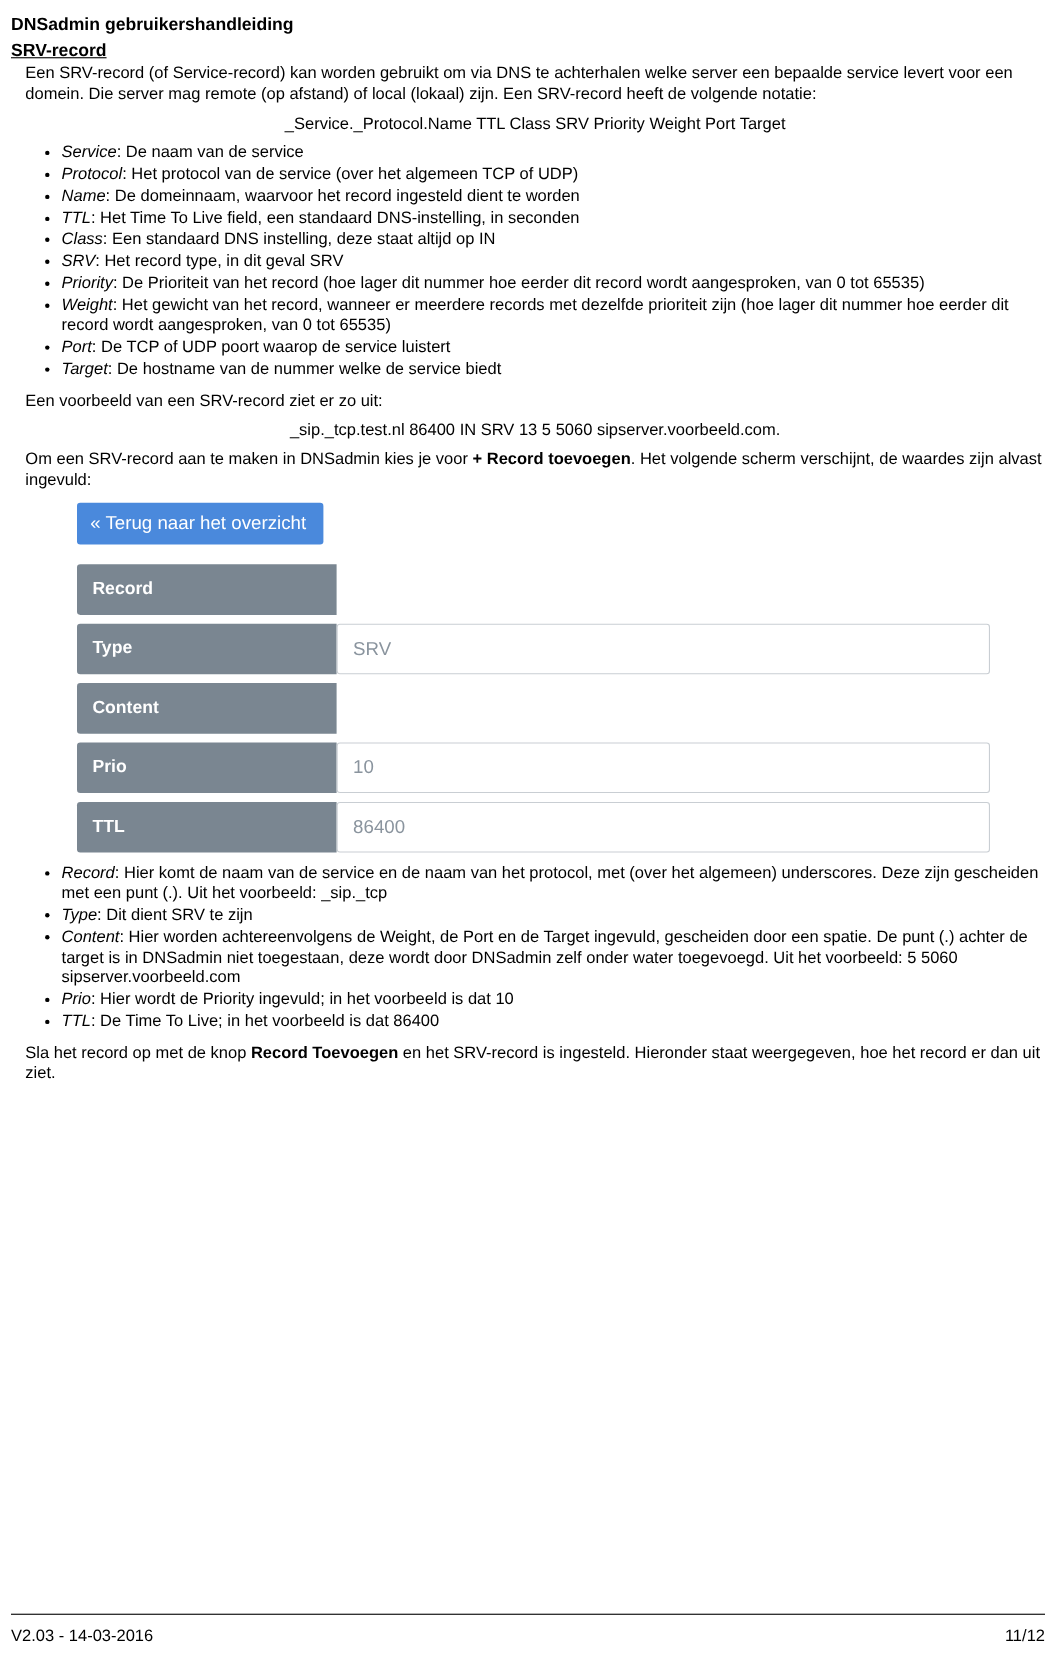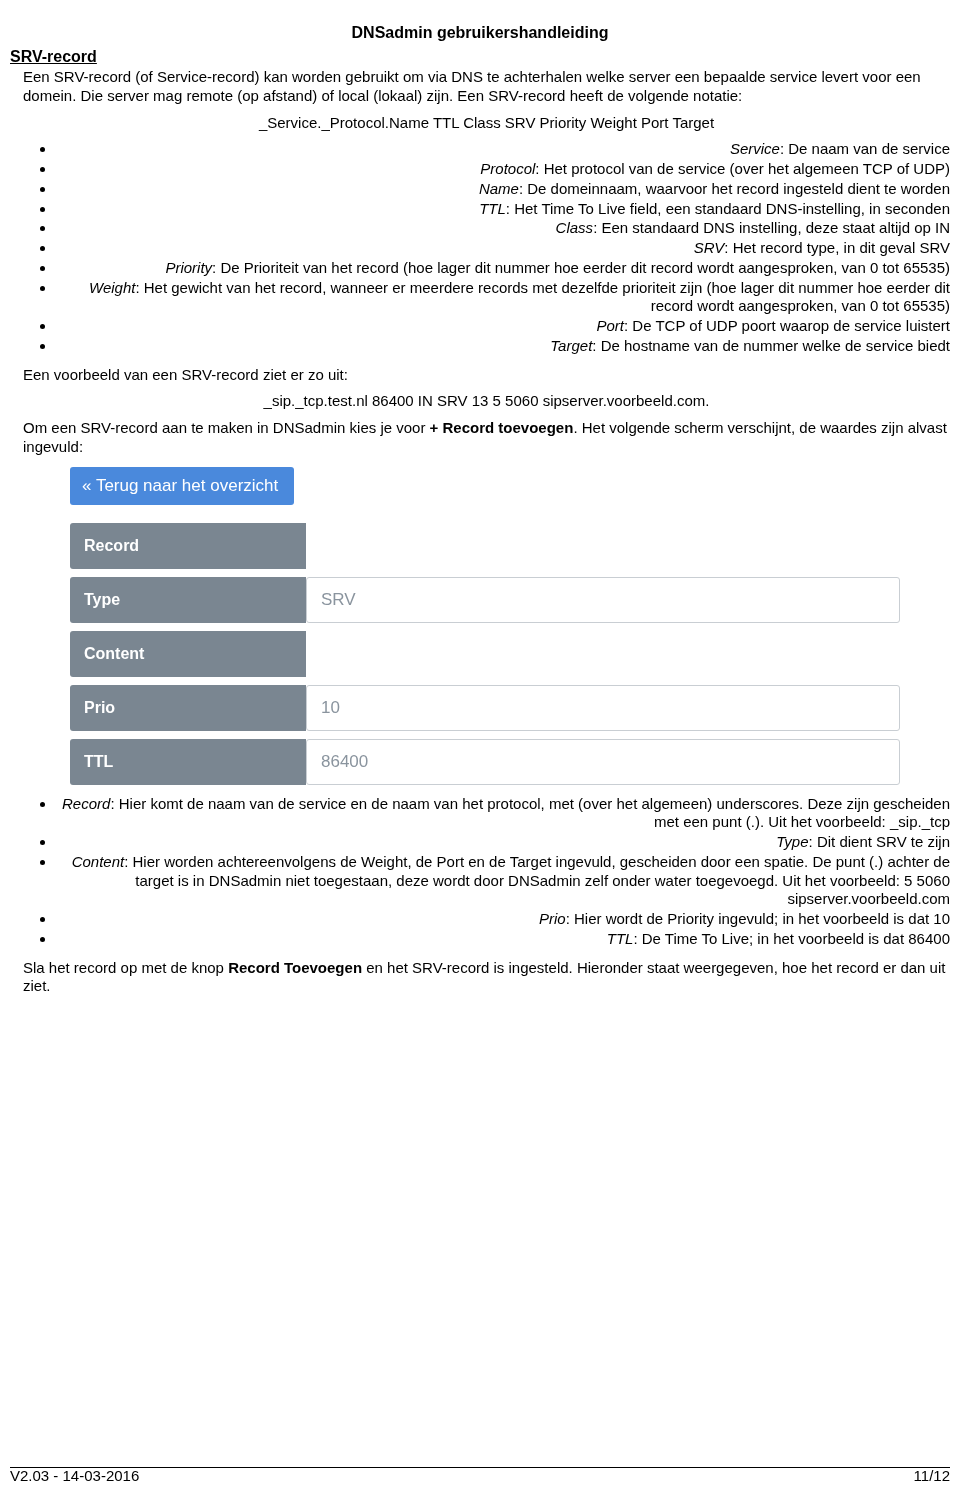--- a/index.html
+++ b/index.html
@@ -7,34 +7,33 @@
   body {
     width: 960px;
     min-height: 1506px;
     font-family: Arial, Helvetica, sans-serif;
     font-size: 15px;
     color: #000;
     position: relative;
     padding: 8px 10px 50px 10px;
   }
   .doc-title {
-    text-align: center;
     font-weight: bold;
     font-size: 16px;
-    margin: 16px 0 6px 0;
+    margin: 6px 0 6px 0;
   }
   .section-heading {
     font-weight: bold;
     text-decoration: underline;
     font-size: 16px;
     margin: 4px 0 2px 0;
   }
   p { margin: 2px 0 8px 13px; line-height: 1.25; }
   .center { text-align: center; }
-  ul { margin: 4px 0 10px 0; padding-left: 46px; text-align: right; }
+  ul { margin: 4px 0 10px 0; padding-left: 46px; }
   li { margin: 1px 0; line-height: 1.25; }
   .bold { font-weight: bold; }
   .italic { font-style: italic; }
 
   .form-wrap { margin: 10px 0 10px 60px; width: 830px; }
   .back-btn {
     display: inline-block;
     background: #4a89dc;
     color: #fff;
     font-size: 17px;
@@ -74,21 +73,21 @@
   }
   .form-input.with-suffix { border-radius: 3px 0 0 3px; border-right: none; }
 
   .footer-line {
     position: absolute;
     left: 10px; right: 10px; bottom: 38px;
     border-top: 1px solid #000;
   }
   .footer {
     position: absolute;
-    left: 10px; right: 10px; bottom: 22px;
+    left: 10px; right: 10px; bottom: 10px;
     display: flex; justify-content: space-between;
     font-size: 15px;
   }
 </style>
 </head>
 <body>
 
 <div class="doc-title">DNSadmin gebruikershandleiding</div>
 
 <div class="section-heading">SRV-record</div>

